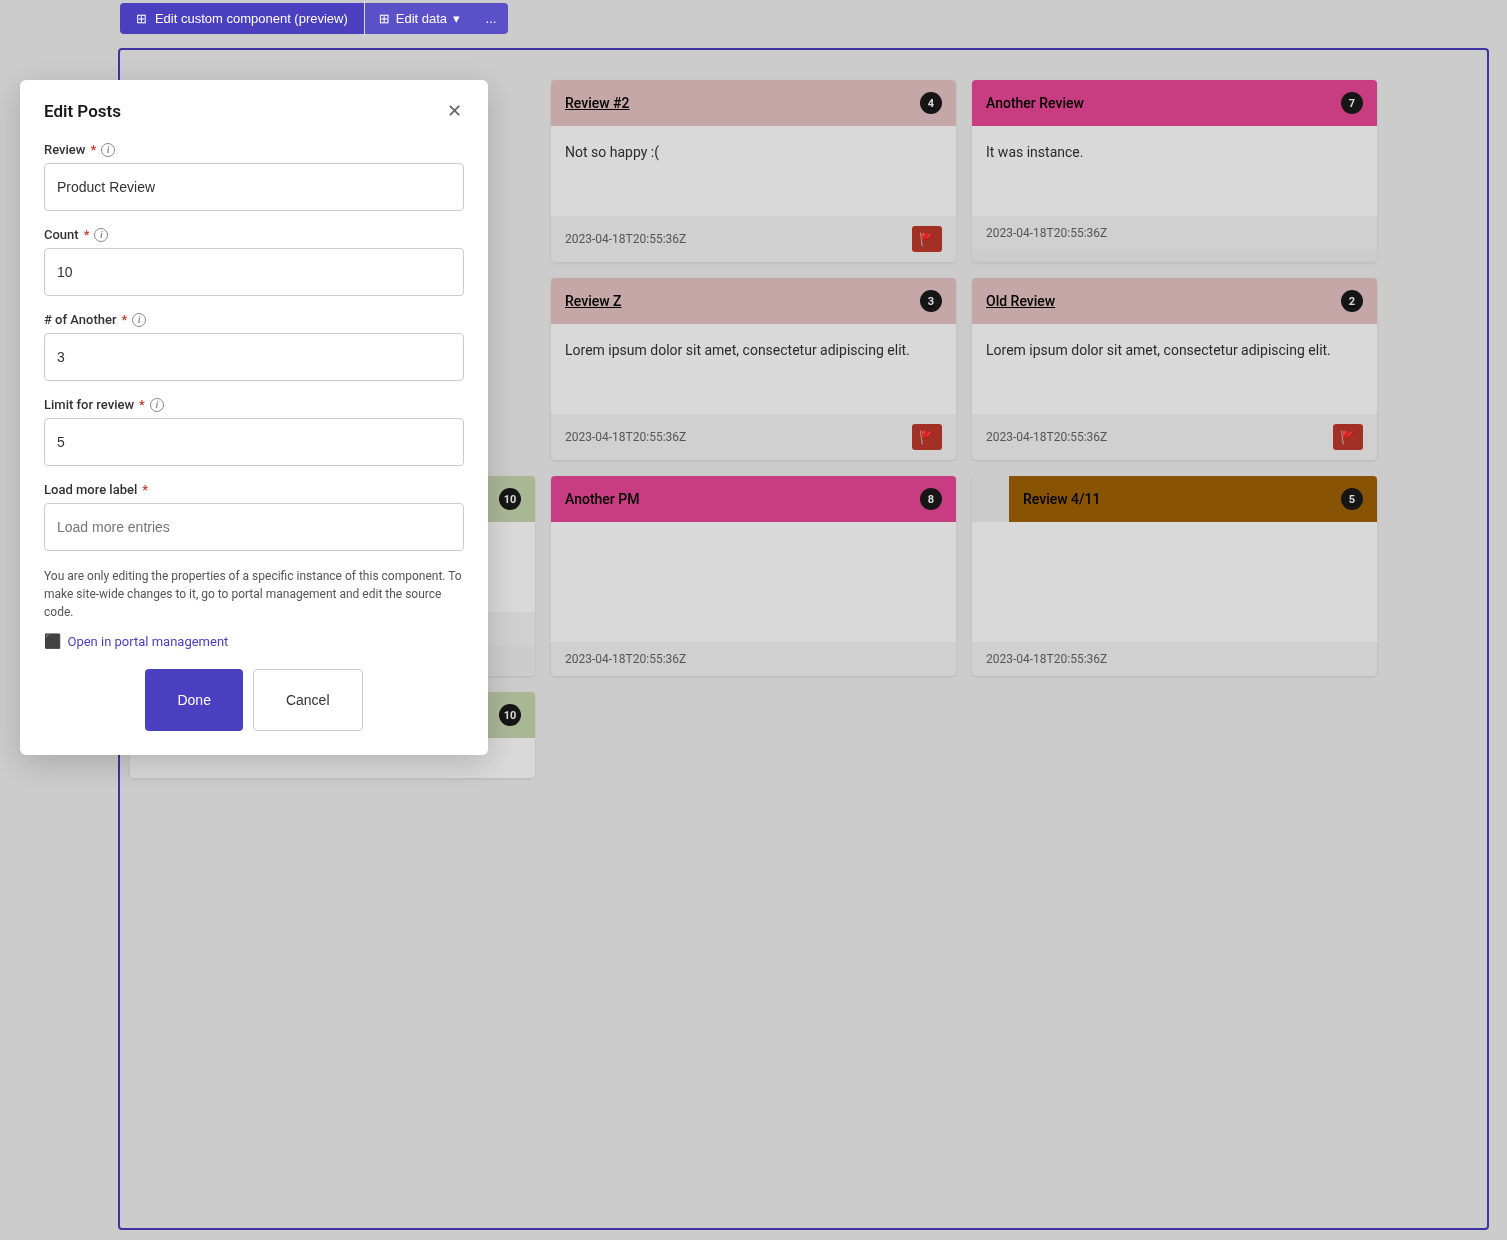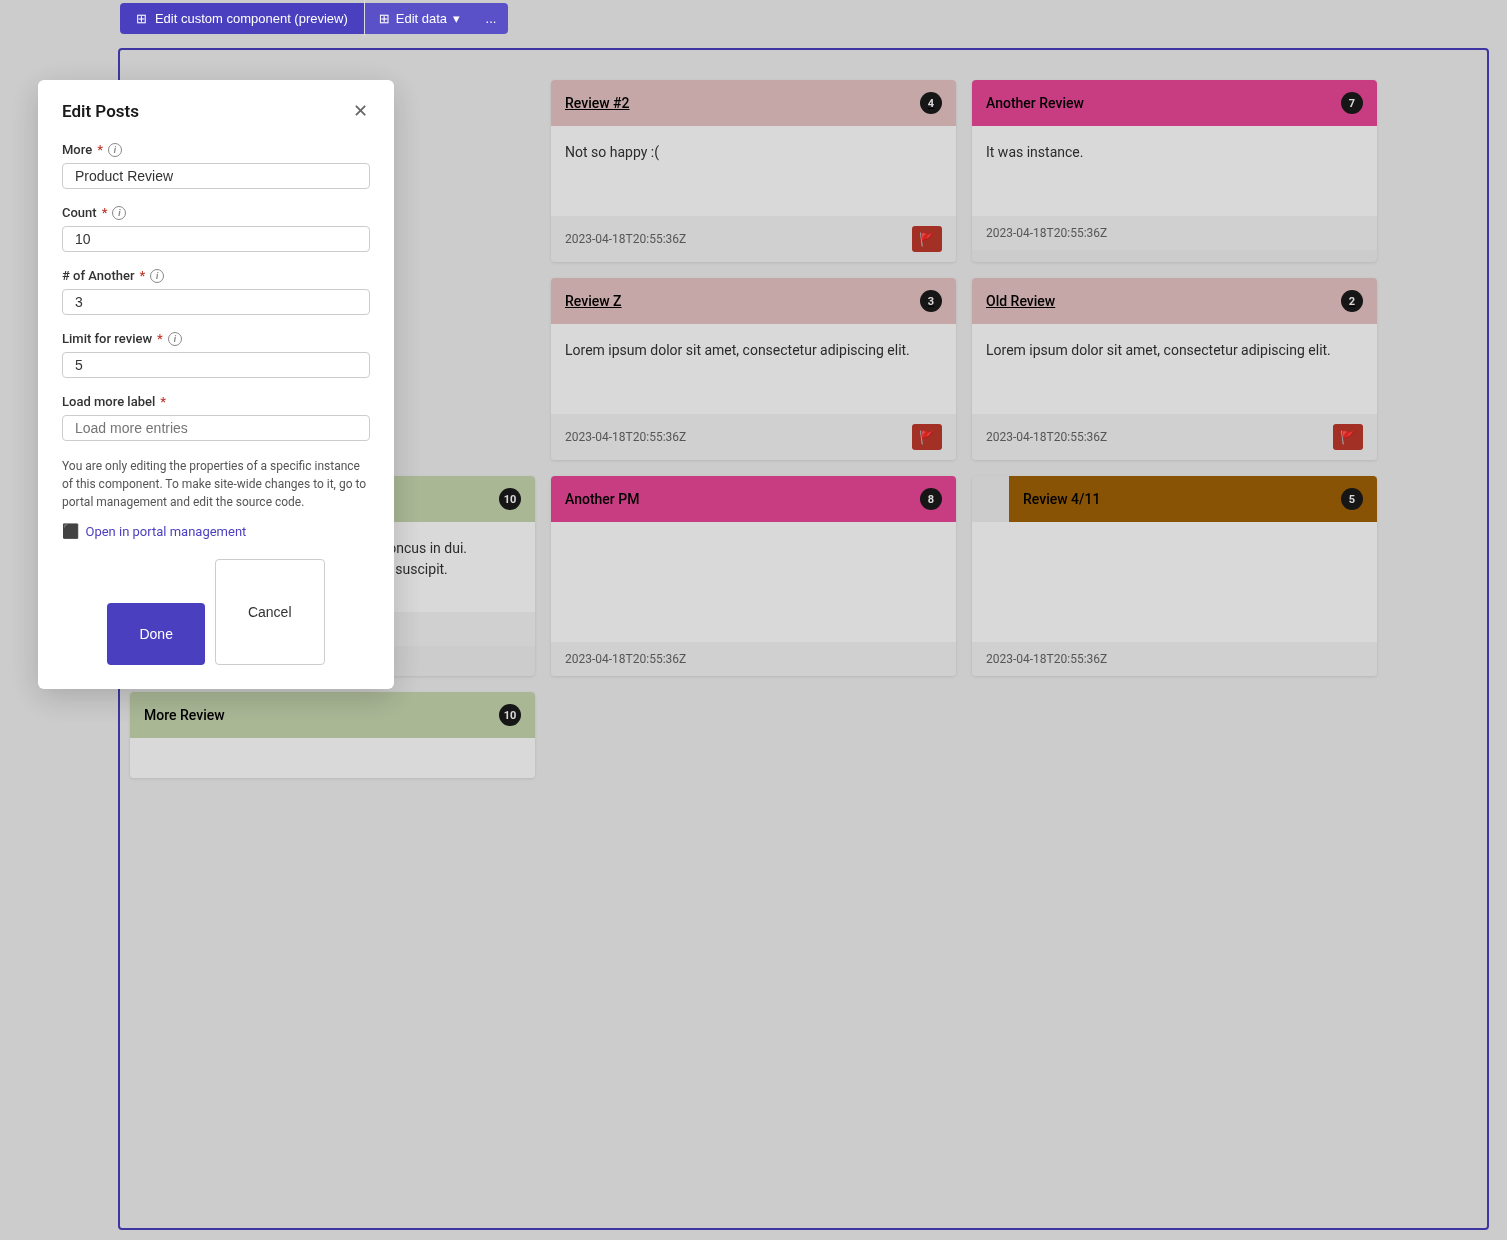--- a/index.html
+++ b/index.html
@@ -143,22 +143,22 @@
       position: fixed;
       top: 0; left: 0; right: 0; bottom: 0;
       background: rgba(0,0,0,0.15);
       z-index: 50;
     }
 
     
     .modal {
       position: fixed;
       top: 80px;
-      left: 38px;
-      width: 356px;
+      left: 20px;
+      width: 468px;
       background: white;
       border-radius: 6px;
       box-shadow: 0 8px 32px rgba(0,0,0,0.18);
       z-index: 100;
       padding: 20px 24px 24px;
     }
 
     .modal-header {
       display: flex;
       justify-content: space-between;
@@ -210,21 +210,21 @@
       justify-content: center;
       font-size: 9px;
       color: #888;
       font-style: italic;
       font-weight: 700;
       cursor: pointer;
     }
 
     .form-input {
       width: 100%;
-      padding: 4px 12px;
+      padding: 15px 12px;
       border: 1px solid #ccc;
       border-radius: 4px;
       font-size: 14px;
       color: #333;
       outline: none;
     }
 
     .modal-note {
       font-size: 12px;
       color: #555;
@@ -255,21 +255,20 @@
 
     .btn-done {
       padding: 23px 32px;
       background: #4a3fbf;
       color: white;
       border: none;
       border-radius: 4px;
       font-size: 14px;
       font-weight: 500;
       cursor: pointer;
-      margin-top: 44px;
     }
 
     .btn-cancel {
       padding: 9px 32px;
       background: white;
       color: #333;
       border: 1px solid #ccc;
       border-radius: 4px;
       font-size: 14px;
       cursor: pointer;
@@ -442,21 +441,21 @@
 <div class="overlay"></div>
 
 <div class="modal">
   <div class="modal-header">
     <span class="modal-title">Edit Posts</span>
     <button class="modal-close">✕</button>
   </div>
 
   <div class="form-group">
     <div class="form-label">
-      <span>More</span>
+      <span>Review</span>
       <span class="required-star">*</span>
       <span class="info-icon">i</span>
     </div>
     <input class="form-input" type="text" value="Product Review" placeholder="Product Review" style="">
   </div>
 
   <div class="form-group">
     <div class="form-label">
       <span>Count</span>
       <span class="required-star">*</span>

